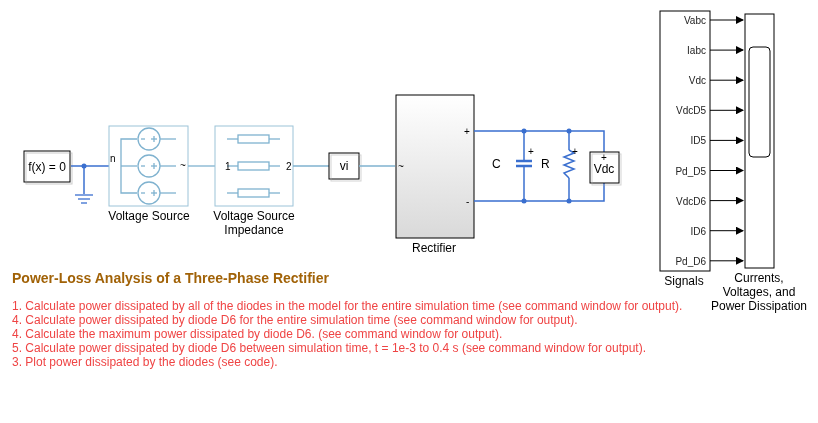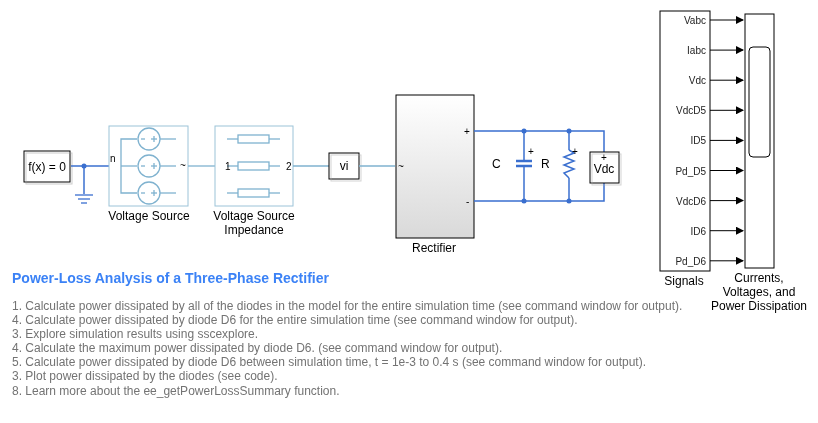--- a/index.html
+++ b/index.html
@@ -1,22 +1,22 @@
 <!DOCTYPE html>
 <html><head>
 <meta charset="utf-8">
 <style>
   html,body{margin:0;padding:0;background:#fff;}
   body{width:818px;height:423px;position:relative;overflow:hidden;font-family:"Liberation Sans",sans-serif;}
   svg{position:absolute;left:0;top:0;}
   .lbl{font-family:"Liberation Sans",sans-serif;font-size:12px;fill:#000;}
   .small{font-family:"Liberation Sans",sans-serif;font-size:10px;fill:#000;}
   .portlbl{font-family:"Liberation Sans",sans-serif;font-size:10px;fill:#222;}
-  #title{position:absolute;left:12px;top:270px;font-size:14px;font-weight:bold;color:#3b82f6;}
-  #steps{position:absolute;left:12px;top:299px;margin:0;padding:0;list-style:none;font-size:12px;line-height:14.1px;color:#737373;}
+  #title{position:absolute;left:12px;top:270px;font-size:14px;font-weight:bold;color:#a16207;}
+  #steps{position:absolute;left:12px;top:299px;margin:0;padding:0;list-style:none;font-size:12px;line-height:14.1px;color:#ef4444;}
   #steps li{white-space:pre;cursor:pointer;}
 </style>
 </head>
 <body>
 
 <svg width="818" height="423" viewBox="0 0 818 423">
   <defs>
     <linearGradient id="rectGrad" x1="0" y1="0" x2="0" y2="1">
       <stop offset="0" stop-color="#ffffff"></stop>
       <stop offset="1" stop-color="#d9d9d9"></stop>
@@ -173,18 +173,16 @@
     <text class="lbl" x="759" y="282" text-anchor="middle">Currents,</text>
     <text class="lbl" x="759" y="296" text-anchor="middle">Voltages, and</text>
     <text class="lbl" x="759" y="310" text-anchor="middle">Power Dissipation</text>
   </g>
 </svg>
 
 <div id="title">Power-Loss Analysis of a Three-Phase Rectifier</div>
 <ul id="steps">
     <li>1. Calculate power dissipated by all of the diodes in the model for the entire simulation time (see command window for output).</li>
     <li>4. Calculate power dissipated by diode D6 for the entire simulation time (see command window for output).</li>
-    <li>3. Explore simulation results using sscexplore.</li>
     <li>4. Calculate the maximum power dissipated by diode D6. (see command window for output).</li>
     <li>5. Calculate power dissipated by diode D6 between simulation time, t = 1e-3 to 0.4 s (see command window for output).</li>
     <li>3. Plot power dissipated by the diodes (see code).</li>
-    <li>8. Learn more about the ee_getPowerLossSummary function.</li>
   </ul>
 
 </body></html>

